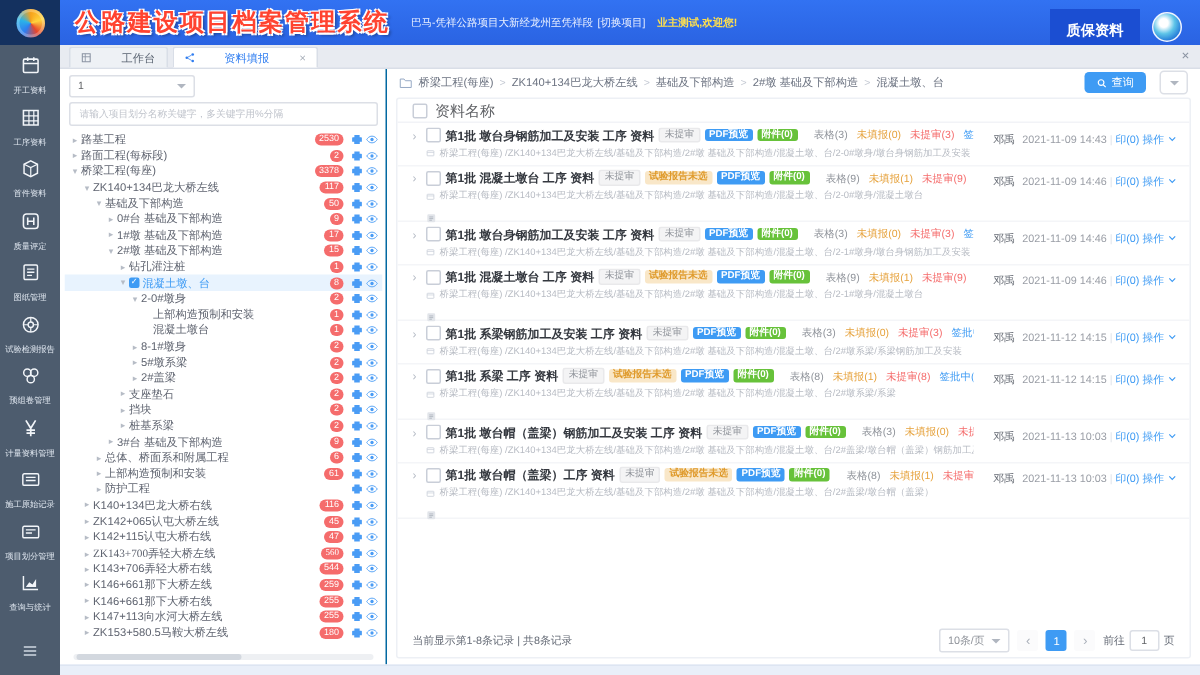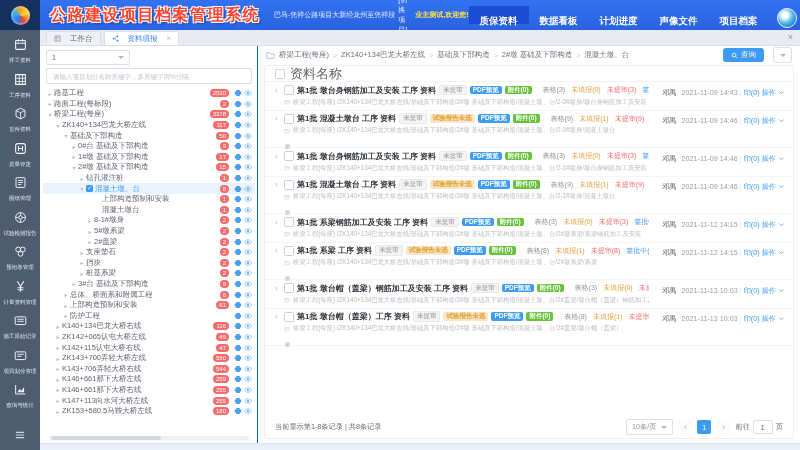--- a/index.html
+++ b/index.html
@@ -11,39 +11,39 @@
   
   .hdr{height:30px;display:flex;flex:none;background:linear-gradient(#3272f2,#2a63e2);}
   .logo-block{width:40px;flex:none;background:#14315f;display:flex;align-items:center;justify-content:center;}
   .logo-circle{width:19px;height:19px;border-radius:50%;background:conic-gradient(#f7a21b,#ffd43d,#e8452c,#2f7df0,#2bb3e8,#f7a21b);box-shadow:inset 0 0 0 2px rgba(255,255,255,.25);}
   .hdr-main{flex:1;display:flex;align-items:center;min-width:0;}
   .h-title{font-size:16px;font-weight:bold;letter-spacing:1.5px;color:#ff4330;margin-left:10px;white-space:nowrap;
     text-shadow:1px 1px 0 #fff,-1px -1px 0 #fff,1px -1px 0 #fff,-1px 1px 0 #fff,2px 2px 2px rgba(0,0,0,.35);}
   .h-project{font-size:7px;color:#eaf0ff;margin-left:14px;white-space:nowrap;}
   .h-switch{font-size:7px;color:#eaf0ff;margin-left:3px;}
   .h-welcome{font-size:7px;color:#ffe04d;font-weight:bold;margin-left:8px;white-space:nowrap;}
-  .hnav{display:flex;margin-left:auto;height:18px;}
+  .hnav{display:flex;margin-left:auto;height:18px;flex-direction:column;}
   .nav-item{padding:0 11px;line-height:30px;color:#fff;font-size:9.5px;font-weight:bold;white-space:nowrap;cursor:pointer;}
   .nav-item.active{background:#1b4ed2;}
   .avatar{width:18px;height:18px;border-radius:50%;margin:5px 12px 0 8px;flex:none;border:1px solid #f0f5ff;
     background:radial-gradient(circle at 38% 35%,#ffffff 18%,#5ec4e8 45%,#1b6fd6 80%);}
 
   
   .body-row{flex:1;display:flex;min-height:0;}
   .iconbar{width:40px;flex:none;background:#4d5c6e;display:flex;flex-direction:column;align-items:center;padding-top:7px;position:relative;}
   .icon-item{width:40px;text-align:center;margin-bottom:6.5px;color:#fff;cursor:pointer;}
   .icon-item .svgicon{width:13px;height:13px;color:#f2f5f9;}
   .icon-label{display:block;font-size:6px;color:#dfe6ef;margin-top:1px;transform:scale(.92);white-space:nowrap;}
   .bar-hamburger{position:absolute;bottom:5px;left:0;width:40px;text-align:center;color:#cfd7e2;}
   .bar-hamburger .svgicon{width:12px;height:12px;}
 
   .content-col{flex:1;display:flex;flex-direction:column;min-width:0;}
   
   .tabbar{height:15px;flex:none;background:#e8ebf1;border-bottom:1px solid #d9dee7;display:flex;align-items:flex-end;padding-left:6px;position:relative;}
-  .tab{height:13px;display:flex;align-items:center;gap:9px;padding:0 7px;font-size:7.5px;background:#eef1f5;color:#5a6472;
+  .tab{height:13px;display:flex;align-items:center;gap:20px;padding:0 7px;font-size:7.5px;background:#eef1f5;color:#5a6472;
     border:1px solid #d9dee7;border-bottom:none;border-radius:2px 2px 0 0;margin-right:3px;cursor:pointer;font-family:Liberation Serif, serif;}
   .tab.active{background:#fff;color:#2f7df0;}
   .tab .svgicon{width:7px;height:7px;}
   .tab-close{color:#9aa2ae;font-size:8px;line-height:7px;}
   .tabbar-closeall{position:absolute;right:7px;top:2px;color:#8a93a2;font-size:9px;cursor:pointer;}
 
   .work-row{flex:1;display:flex;min-height:0;}
 
   
   .tree-panel{width:212px;flex:none;background:#fff;border-right:1px solid #0369a1;display:flex;flex-direction:column;padding:3px 2px 0 3px;min-height:0;}
@@ -67,21 +67,21 @@
   .main-panel{flex:1;display:flex;flex-direction:column;min-width:0;background:#fff;}
   .bc-row{height:18px;flex:none;display:flex;align-items:center;padding:0 8px;gap:4px;font-size:7.5px;color:#6b7280;white-space:nowrap;}
   .bc-folder{width:9px;height:9px;color:#8fa3c0;}
   .crumb{cursor:pointer;}
   .crumb-sep{color:#c3c8d2;font-size:7px;}
   .query-btn{margin-left:auto;height:14px;background:#3e9bf4;color:#fff;border:none;border-radius:3px;padding:0 8px;font-size:7.5px;display:flex;align-items:center;gap:3px;cursor:pointer;font-family:inherit;}
   .query-btn .svgicon{width:7px;height:7px;}
   .query-more{width:17px;height:14px;border:1px solid #dcdfe6;border-radius:3px;margin-left:5px;display:flex;align-items:center;justify-content:center;cursor:pointer;background:#fff;}
 
   .card{flex:1;border:1px solid #edf0f5;border-radius:2px;margin:1px 6px 4px 6px;display:flex;flex-direction:column;min-height:0;}
-  .list-header{height:15px;flex:none;display:flex;align-items:center;gap:5px;padding:0 10px;border-bottom:1px solid #f2f3f7;font-size:13px;color:#606266;}
+  .list-header{height:15px;flex:none;display:flex;align-items:center;gap:5px;padding:0 10px;border-bottom:1px solid #f2f3f7;font-size:10px;color:#606266;}
   .checkbox{width:8px;height:8px;border:1px solid #c9ced8;border-radius:1.5px;background:#fff;flex:none;cursor:pointer;}
 
   .record-list{flex:none;}
   .lrow{border-bottom:1px solid #f4f5f8;display:flex;padding:2.5px 8px 2px 10px;}
   .lrow-main{flex:1;min-width:0;}
   .l1{display:flex;align-items:center;gap:3px;height:11px;white-space:nowrap;overflow:hidden;}
   .rcaret{color:#b6bcc6;font-size:8px;width:6px;flex:none;cursor:pointer;}
   .rtitle{font-size:8px;font-weight:bold;color:#34383f;}
   .badge{font-size:6.5px;line-height:8.5px;border-radius:2px;padding:0 3px;flex:none;}
   .badge.gray{background:#f4f4f5;color:#8f939a;border:1px solid #e9e9eb;}
@@ -404,20 +404,36 @@
                     <path d="M4.5 2h7v3h-7zM2.5 5h11a1 1 0 0 1 1 1v5h-2.8v3H4.3v-3H1.5V6a1 1 0 0 1 1-1zM5.3 10.5h5.4v2.5H5.3z" fill="currentColor"></path>
                   </svg>
                 </span>
                 <span class="svgicon ticon">
                   <svg viewBox="0 0 16 16">
                     <path d="M8 3.5C4.5 3.5 2 6.2 1 8c1 1.8 3.5 4.5 7 4.5S14 9.8 15 8c-1-1.8-3.5-4.5-7-4.5z" fill="none" stroke="currentColor" stroke-width="1.2"></path>
                     <circle cx="8" cy="8" r="2.2" fill="currentColor"></circle>
                   </svg>
                 </span>
               </div>
+              <div class="tnode" style="padding-left: 43px;">
+                <span class="caret">▾</span>
+                <span class="tlabel">2-0#墩身</span>
+                <span class="tbadge">2</span>
+                <span class="svgicon ticon">
+                  <svg viewBox="0 0 16 16">
+                    <path d="M4.5 2h7v3h-7zM2.5 5h11a1 1 0 0 1 1 1v5h-2.8v3H4.3v-3H1.5V6a1 1 0 0 1 1-1zM5.3 10.5h5.4v2.5H5.3z" fill="currentColor"></path>
+                  </svg>
+                </span>
+                <span class="svgicon ticon">
+                  <svg viewBox="0 0 16 16">
+                    <path d="M8 3.5C4.5 3.5 2 6.2 1 8c1 1.8 3.5 4.5 7 4.5S14 9.8 15 8c-1-1.8-3.5-4.5-7-4.5z" fill="none" stroke="currentColor" stroke-width="1.2"></path>
+                    <circle cx="8" cy="8" r="2.2" fill="currentColor"></circle>
+                  </svg>
+                </span>
+              </div>
               <div class="tnode" style="padding-left: 51px;">
                 <span class="caret"></span>
                 <span class="tlabel">上部构造预制和安装</span>
                 <span class="tbadge">1</span>
                 <span class="svgicon ticon">
                   <svg viewBox="0 0 16 16">
                     <path d="M4.5 2h7v3h-7zM2.5 5h11a1 1 0 0 1 1 1v5h-2.8v3H4.3v-3H1.5V6a1 1 0 0 1 1-1zM5.3 10.5h5.4v2.5H5.3z" fill="currentColor"></path>
                   </svg>
                 </span>
                 <span class="svgicon ticon">
@@ -643,21 +659,21 @@
                     <path d="M4.5 2h7v3h-7zM2.5 5h11a1 1 0 0 1 1 1v5h-2.8v3H4.3v-3H1.5V6a1 1 0 0 1 1-1zM5.3 10.5h5.4v2.5H5.3z" fill="currentColor"></path>
                   </svg>
                 </span>
                 <span class="svgicon ticon">
                   <svg viewBox="0 0 16 16">
                     <path d="M8 3.5C4.5 3.5 2 6.2 1 8c1 1.8 3.5 4.5 7 4.5S14 9.8 15 8c-1-1.8-3.5-4.5-7-4.5z" fill="none" stroke="currentColor" stroke-width="1.2"></path>
                     <circle cx="8" cy="8" r="2.2" fill="currentColor"></circle>
                   </svg>
                 </span>
               </div>
-              <div class="tnode" style="padding-left: 11px;">
+              <div class="tnode" style="padding-left: 11px; font-family: Liberation Serif, serif;">
                 <span class="caret">▸</span>
                 <span class="tlabel">ZK143+700弄轻大桥左线</span>
                 <span class="tbadge">560</span>
                 <span class="svgicon ticon">
                   <svg viewBox="0 0 16 16">
                     <path d="M4.5 2h7v3h-7zM2.5 5h11a1 1 0 0 1 1 1v5h-2.8v3H4.3v-3H1.5V6a1 1 0 0 1 1-1zM5.3 10.5h5.4v2.5H5.3z" fill="currentColor"></path>
                   </svg>
                 </span>
                 <span class="svgicon ticon">
                   <svg viewBox="0 0 16 16">

